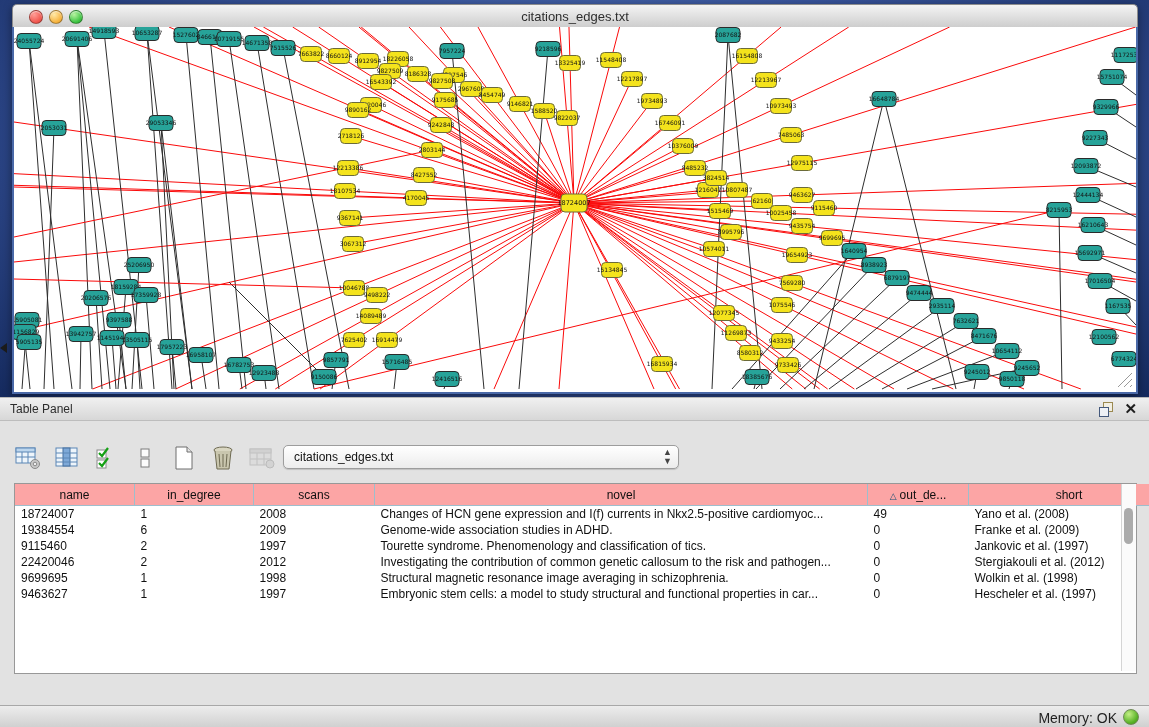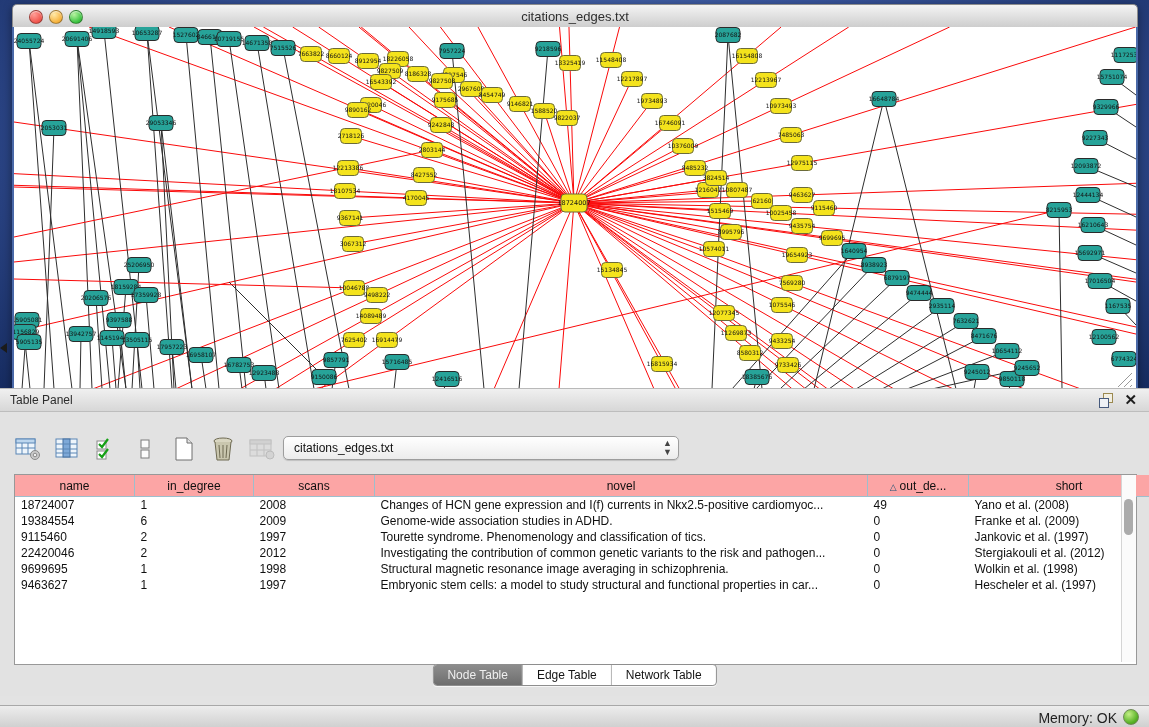--- a/index.html
+++ b/index.html
@@ -20,21 +20,21 @@
     border:1px solid rgba(0,0,0,.35);box-shadow:inset 0 1px 1px rgba(255,255,255,.6);}
   .t-red{left:16px;background:radial-gradient(circle at 35% 30%,#ff9d96,#f0544c 70%);}
   .t-yellow{left:36px;background:radial-gradient(circle at 35% 30%,#ffe9a8,#f6b13a 70%);}
   .t-green{left:56px;background:radial-gradient(circle at 35% 30%,#b6f3a0,#39c23f 70%);}
   #net-canvas-wrap{position:absolute;left:0;top:23px;right:0;bottom:0;background:#ffffff;
     border-left:2px solid #4a69a8;border-right:2px solid #4a69a8;border-bottom:2px solid #4a69a8;overflow:hidden;}
   #collapse-arrow{position:absolute;left:0;top:343px;width:0;height:0;
     border-top:5px solid transparent;border-bottom:5px solid transparent;border-right:7px solid #1b1b1b;}
 
   
-  #table-panel{position:absolute;left:0;top:388px;width:1149px;height:308px;background:#e2e2e2;}
+  #table-panel{position:absolute;left:0;top:397px;width:1149px;height:308px;background:#e2e2e2;}
   #panel-header{height:22px;background:linear-gradient(#f0f0f0,#d7d7d7);
     border-top:1px solid #b9b9b9;border-bottom:1px solid #bdbdbd;position:relative;}
   #panel-header .ph-title{position:absolute;left:10px;top:4px;font-size:12px;color:#2c2c2c;}
   #float-icon{position:absolute;right:36px;top:4px;width:14px;height:14px;}
   #float-icon .sq1{position:absolute;left:4px;top:0;width:8px;height:8px;border:1.5px solid #9b8950;background:#f2efe2;}
   #float-icon .sq2{position:absolute;left:0;top:5px;width:8px;height:8px;border:1.5px solid #45597c;background:#eef1f6;}
   #close-icon{position:absolute;right:12px;top:2px;font-size:15px;font-weight:bold;color:#1d1d1d;line-height:18px;}
 
   
   #tp-toolbar{position:absolute;left:14px;top:44px;height:34px;display:flex;align-items:center;gap:11px;}
@@ -663,21 +663,21 @@
             <td>Tourette syndrome. Phenomenology and classification of tics.</td>
             <td>0</td>
             <td>Jankovic et al. (1997)</td>
             <td>5.3E-5</td>
             <td></td>
           </tr>
           <tr>
             <td>22420046</td>
             <td>2</td>
             <td>2012</td>
-            <td>Investigating the contribution of common genetic variants to the risk and pathogen...</td>
+            <td>Investigating the contribution of common genetic callosum to the risk and pathogen...</td>
             <td>0</td>
             <td>Stergiakouli et al. (2012)</td>
             <td>5.5E-5</td>
             <td></td>
           </tr>
           <tr>
             <td>9699695</td>
             <td>1</td>
             <td>1998</td>
             <td>Structural magnetic resonance image averaging in schizophrenia.</td>
@@ -696,23 +696,18 @@
             <td>5.3E-5</td>
             <td></td>
           </tr>
         </tbody>
     </table>
     <div id="tbl-scroll">
       <div id="tbl-thumb"></div>
     </div>
   </div>
 
-  <div id="tab-strip">
-      <div class="tab-seg active">Node Table</div>
-      <div class="tab-seg">Edge Table</div>
-      <div class="tab-seg">Network Table</div>
-    </div>
 </div>
 
 <div id="status-bar">
   <span class="mem-label">Memory: OK</span>
   <span id="mem-ok-led"></span>
 </div>
 
 </body></html>

